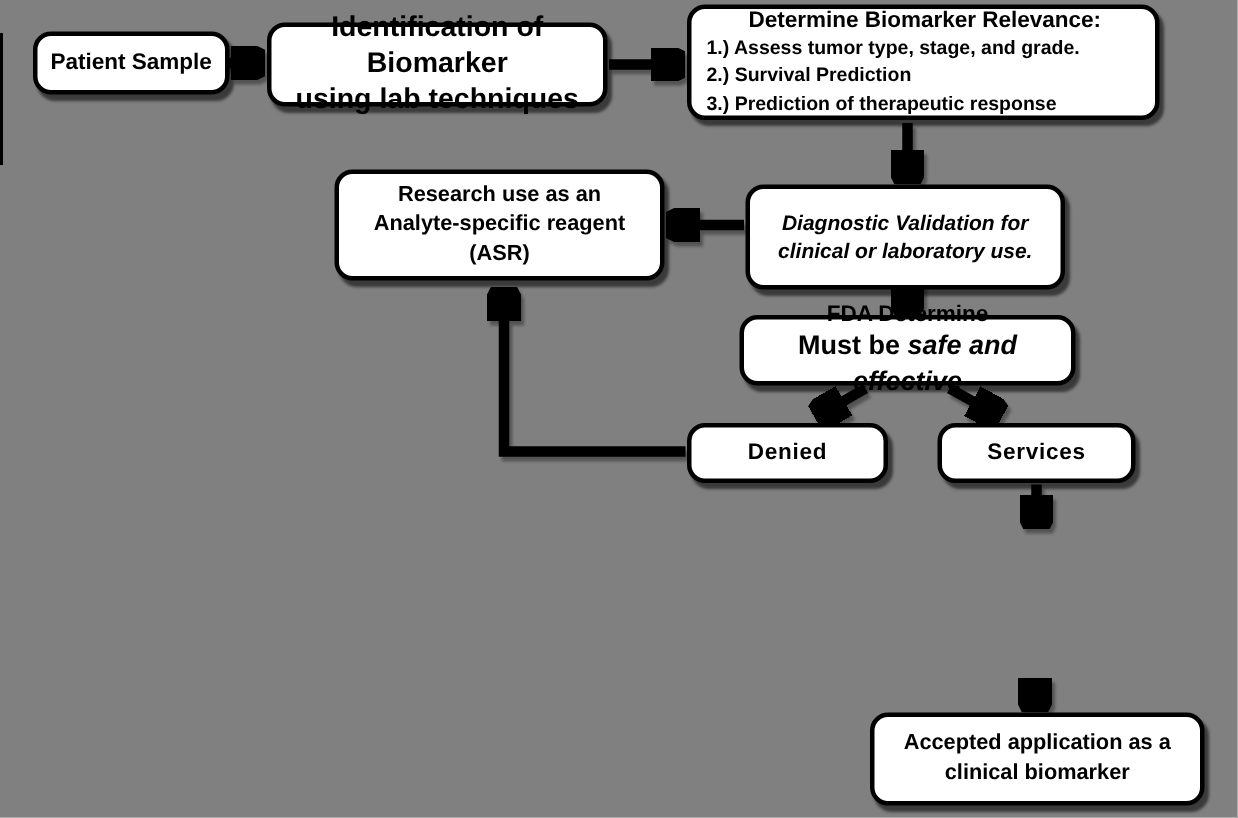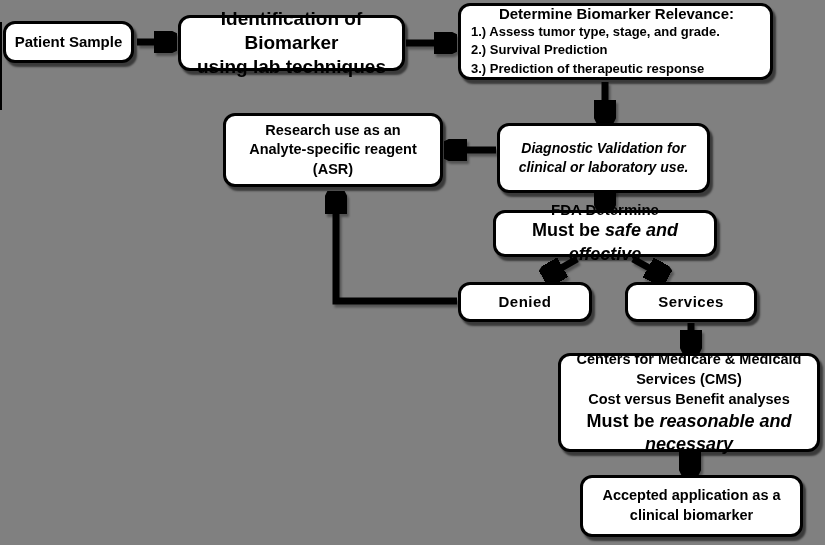--- a/index.html
+++ b/index.html
@@ -11,21 +11,21 @@
   .arrows{position:absolute;left:0;top:0;width:825px;height:545px;
     filter:drop-shadow(2px 3px 1px rgba(0,0,0,0.35));}
   .arrows path{stroke:#000;stroke-width:7;fill:none;}
   .node{
     position:absolute;box-sizing:border-box;background:#ffffff;
     border:3px solid #000;border-radius:12px;
     box-shadow:3px 4px 2px rgba(0,0,0,0.55);
     display:flex;flex-direction:column;justify-content:center;align-items:center;
     text-align:center;font-weight:bold;line-height:1.25;
   }
-  #patient{left:3px;top:21px;width:131px;height:42px;font-size:15px;}
+  #patient{left:22px;top:21px;width:131px;height:42px;font-size:15px;}
   #identification{left:178px;top:15px;width:227px;height:56px;font-size:19px;}
   #determine{left:458px;top:3px;width:315px;height:77px;font-size:13px;
     align-items:stretch;padding:3px 8px 3px 10px;line-height:1.4;}
   #determine .ttl{text-align:center;font-size:15px;line-height:1.2;}
   #determine .itm{text-align:left;}
   #asr{left:223px;top:113px;width:220px;height:74px;font-size:14.5px;line-height:1.35;}
   #diagnostic{left:497px;top:123px;width:213px;height:70px;font-size:14px;
     font-style:italic;line-height:1.35;}
   #fda{left:493px;top:210px;width:224px;height:47px;font-size:15px;}
   #fda .sub,#cms .sub{font-size:18px;line-height:1.3;}
@@ -92,26 +92,20 @@
   </div>
 
   <div class="node" id="denied">
     <div>Denied</div>
   </div>
 
   <div class="node" id="approved">
     <div>Services</div>
   </div>
 
-  <div class="node" id="cms">
-    <div>Centers for Medicare &amp; Medicaid</div>
-    <div>Services (CMS)</div>
-    <div>Cost versus Benefit analyses</div>
-    <div class="sub"><span>Must be </span><i>reasonable and necessary</i></div>
-  </div>
 
   <div class="node" id="accepted">
     <div>Accepted application as a</div>
     <div>clinical biomarker</div>
   </div>
 
   <div class="edge-artifact" id="left-artifact"></div>
 
 </div>
 

